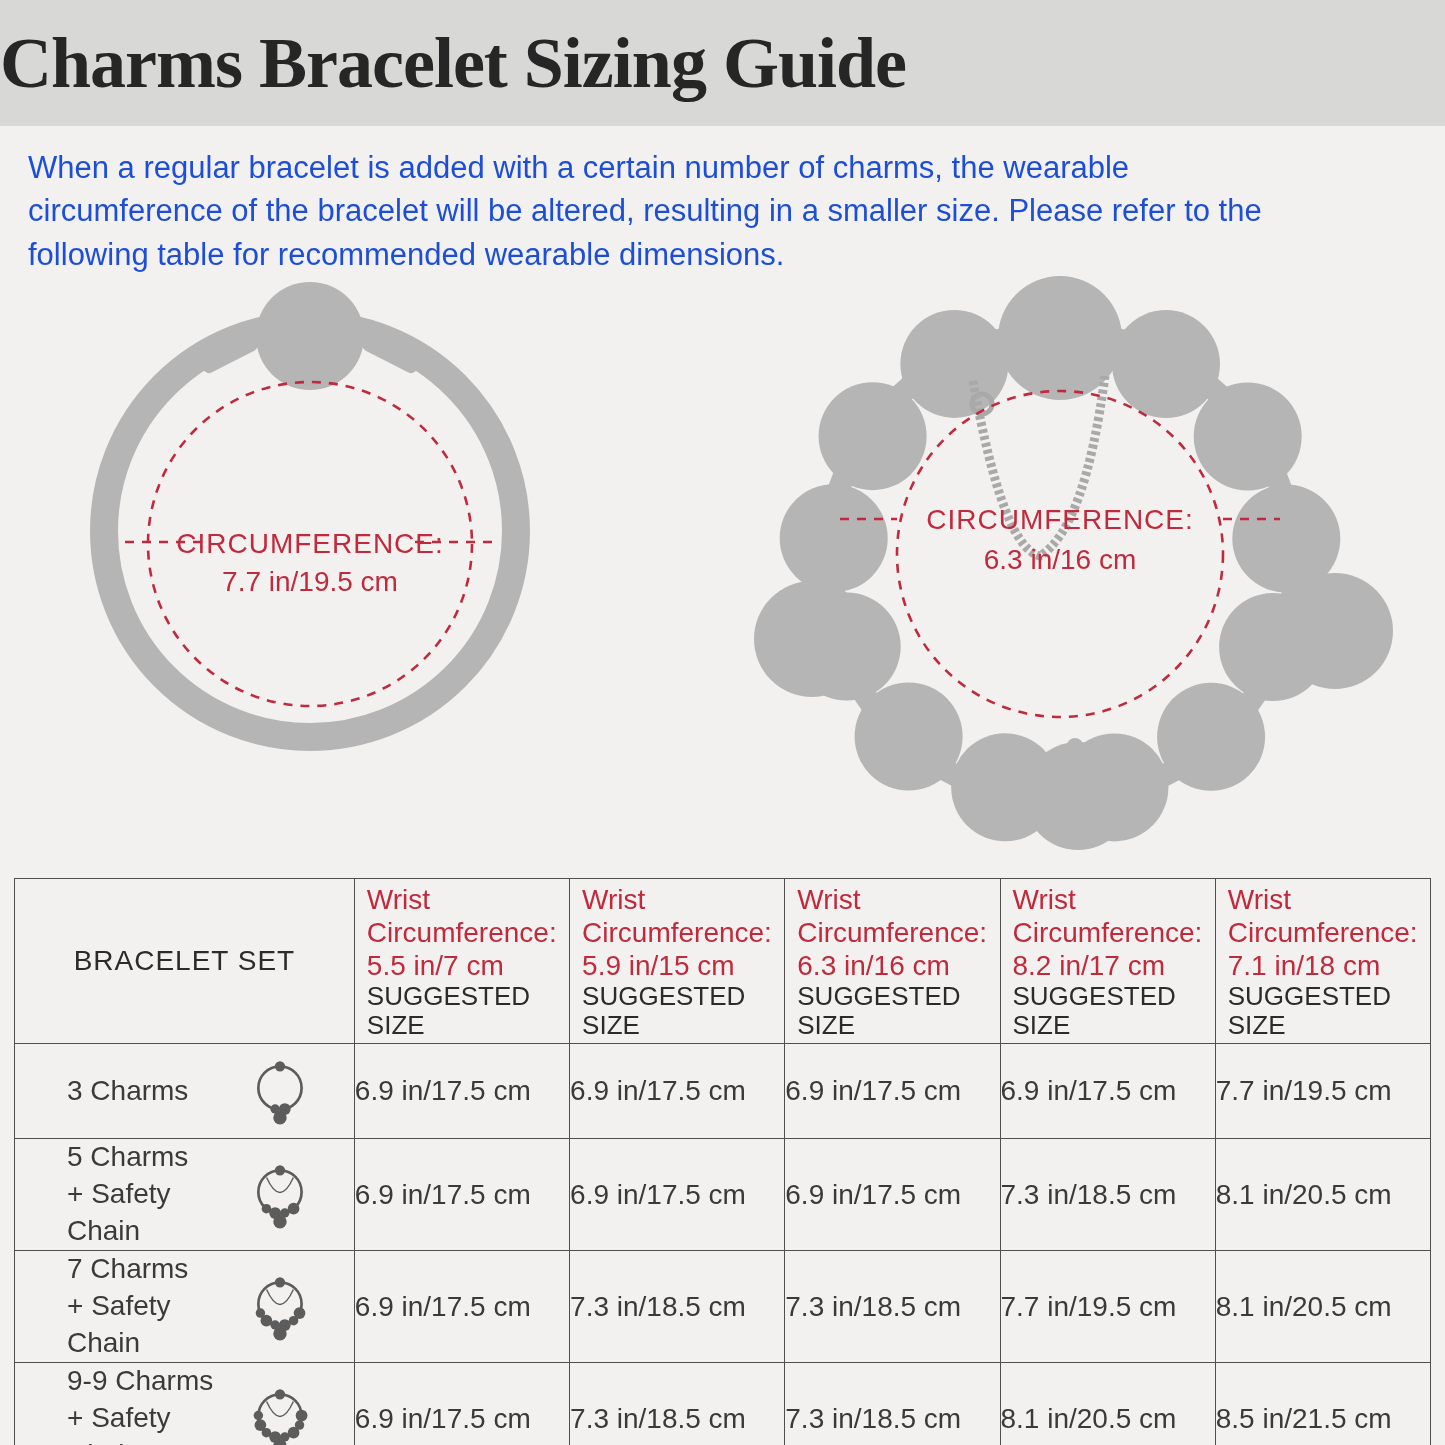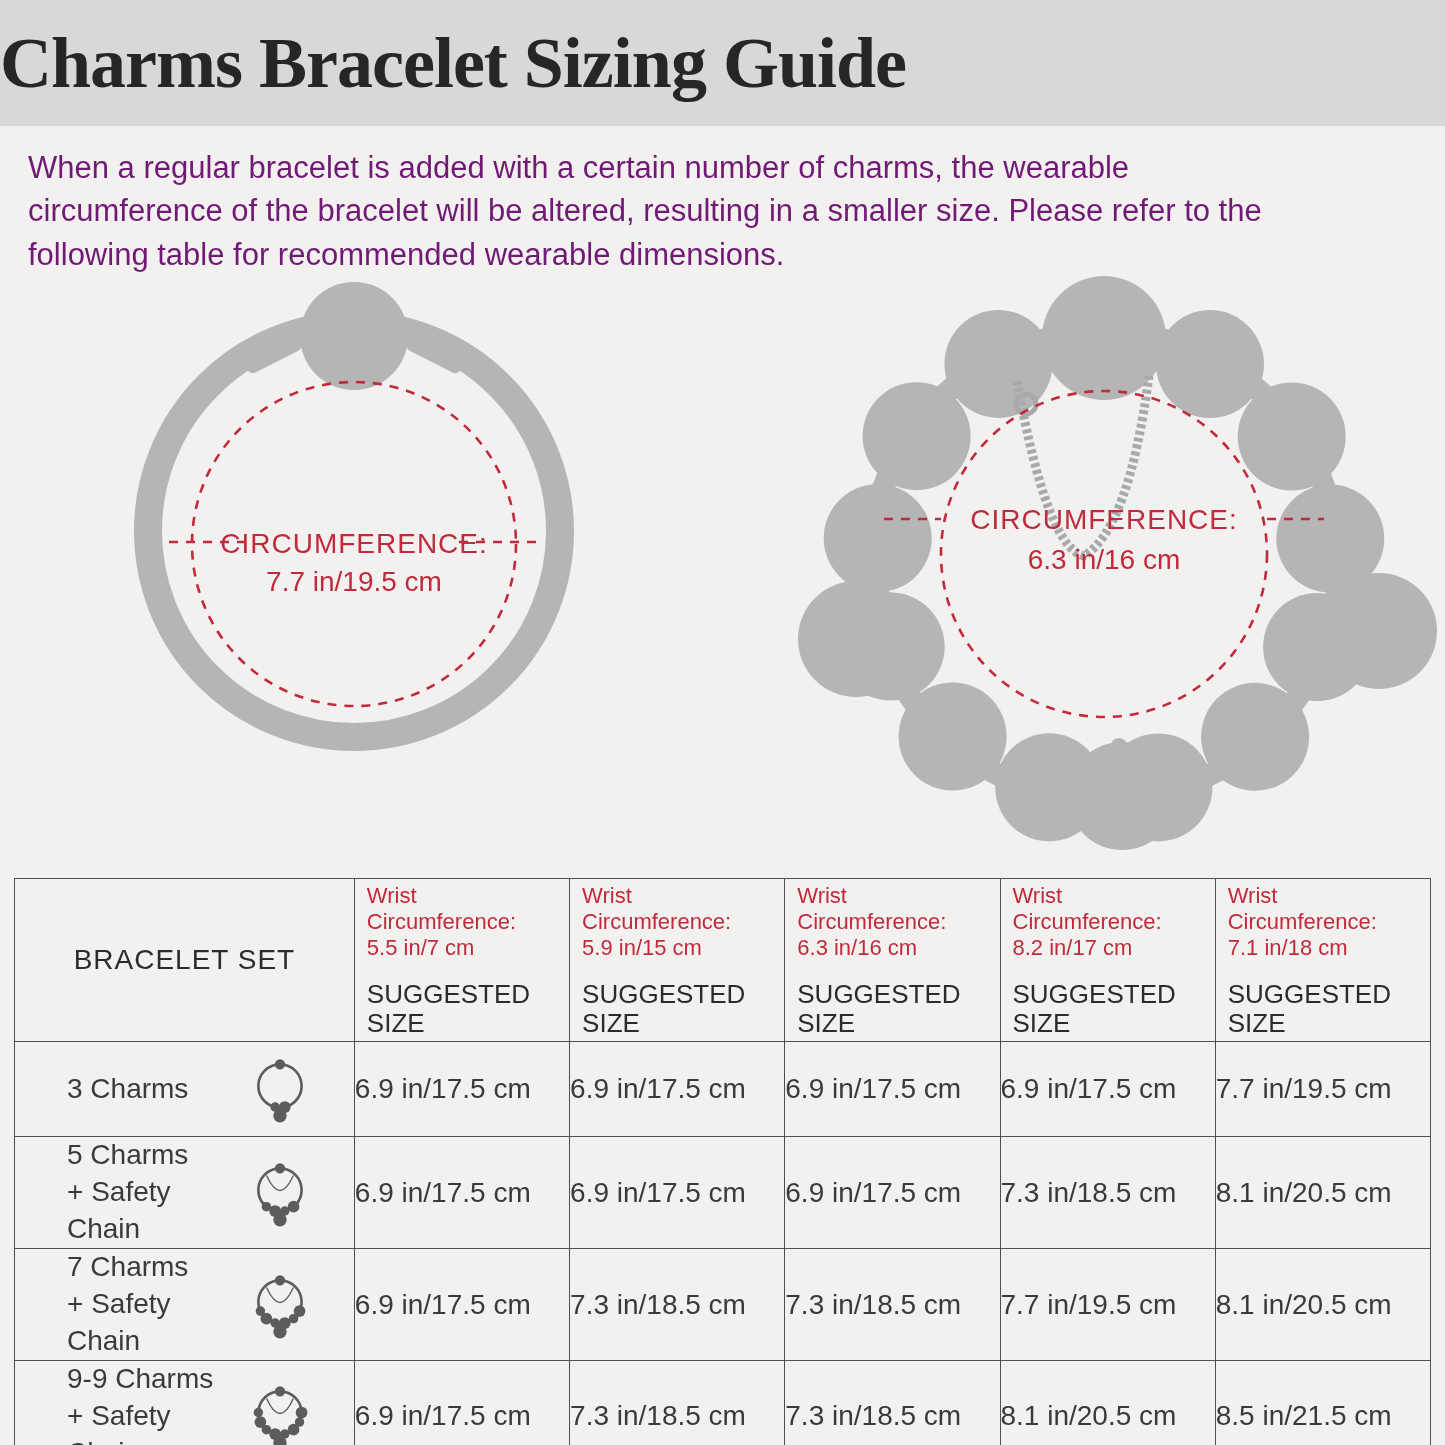--- a/index.html
+++ b/index.html
@@ -12,44 +12,44 @@
   .banner{
     height:126px;background:#d8d8d6;
     display:flex;align-items:center;justify-content:flex-start;
   }
   .banner h1{
     margin:0;font-family:"Liberation Serif",serif;font-weight:600;
     font-size:72px;color:#262626;letter-spacing:-1px;
   }
   .intro{
     margin:20px 28px 0 28px;
-    font-size:31px;line-height:1.40;color:#701a75;
-  }
-  .diagrams{position:relative;height:602px;margin-left:44px;}
+    font-size:31px;line-height:1.40;color:#1d4ed8;
+  }
+  .diagrams{position:relative;height:602px;}
   .svgL{position:absolute;left:55px;top:0;}
   .svgR{position:absolute;left:735px;top:0;}
   svg text{
     font-family:"Liberation Sans",sans-serif;
     fill:#c02a3c;
   }
   .dim-label{font-size:28px;letter-spacing:1px;}
   .dim-value{font-size:28px;}
   
   table.sizing{
     width:1417px;margin:0 14px;border-collapse:collapse;table-layout:fixed;
     background:#f2f1ef;
   }
   table.sizing col.c-set{width:24%;}
   table.sizing col.c-size{width:15.2%;}
   th,td{border:1.6px solid #4f4f4f;padding:0;}
   thead th{height:97px;vertical-align:middle;font-weight:normal;}
   th.set-h{font-size:28px;letter-spacing:1px;color:#2b2b2b;text-align:center;}
   th.wc-h{text-align:left;padding:4px 4px 4px 12px;}
-  .wc-line{color:#c02a3c;font-size:22px;line-height:1.18;}
-  .ss-line{color:#2b2b2b;font-size:26px;margin-top:19px;line-height:1.1;}
+  .wc-line{color:#c02a3c;font-size:28px;line-height:1.18;}
+  .ss-line{color:#2b2b2b;font-size:26px;margin-top:0;line-height:1.1;}
   td{height:94px;}
   td.set-cell{padding:0;}
   .setwrap{display:flex;align-items:center;height:100%;padding-left:52px;}
   .set-label{font-size:28px;color:#3a3a3a;line-height:1.32;}
   .set-icon{margin-left:auto;margin-right:38px;display:flex;}
   td.val{font-size:28px;color:#3a3a3a;}
 </style>
 </head>
 <body>
 

